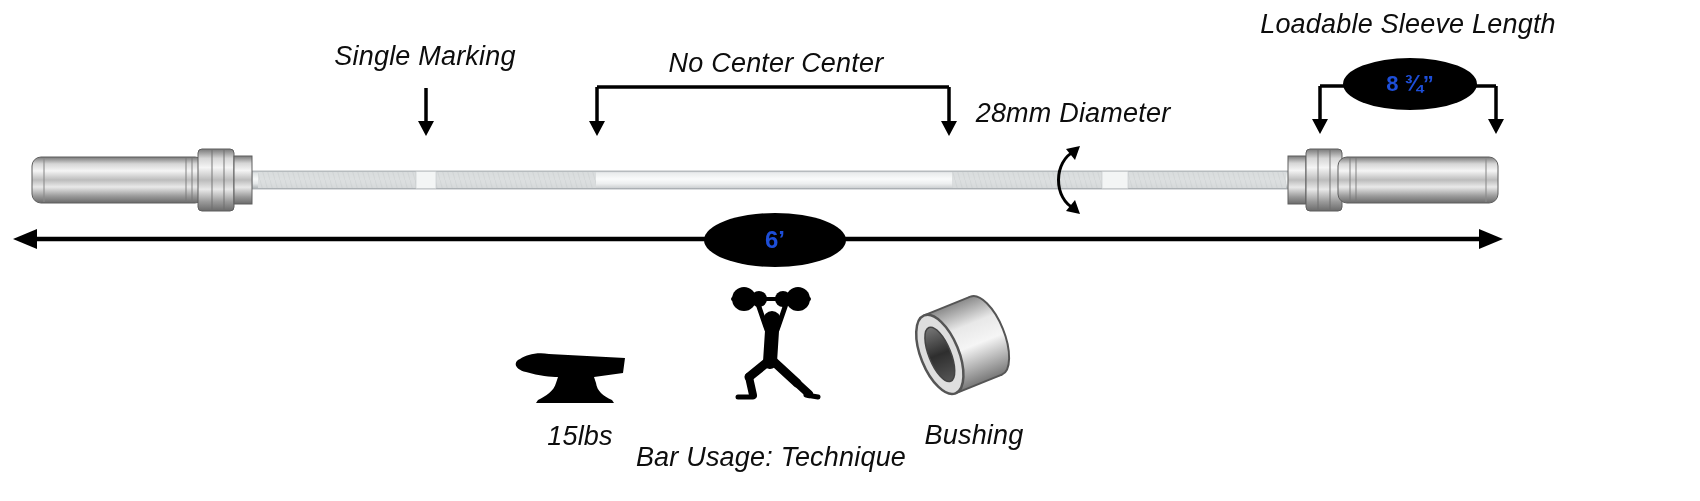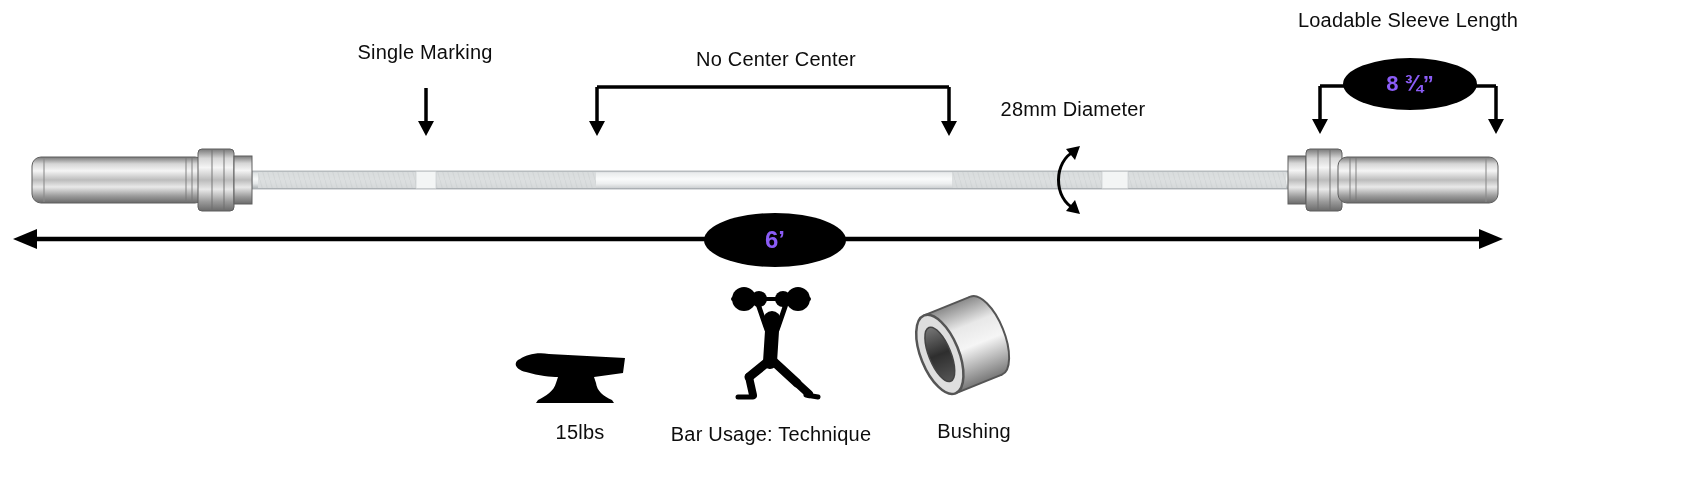--- a/index.html
+++ b/index.html
@@ -16,29 +16,30 @@
     font-family: "Liberation Sans", sans-serif;
   }
   .diagram-svg {
     position: absolute;
     left: 0;
     top: 0;
   }
   .label {
     position: absolute;
     transform: translateX(-50%);
-    font-size: 20px;
+    font-size: 27px;
     color: #0d0d0d;
     white-space: nowrap;
     letter-spacing: 0.2px;
+    font-style: italic;
   }
   .oval-text {
     position: absolute;
     transform: translate(-50%, -50%);
-    color: #8b5cf6;
+    color: #1d4ed8;
     font-weight: bold;
     white-space: nowrap;
   }
   .oval-text.bar-length { font-size: 24px; }
   .oval-text.sleeve-length { font-size: 22px; }
 </style>
 </head>
 <body>
 
 <div class="canvas">
@@ -195,17 +196,17 @@
   <div class="label" style="left:1073px; top:98px;">28mm Diameter</div>
 
   <div class="label" style="left:1408px; top:9px;">Loadable Sleeve Length</div>
 
   <div class="oval-text sleeve-length" style="left:1410px; top:84px;">8 ¾”</div>
 
   <div class="oval-text bar-length" style="left:775px; top:240px;">6’</div>
 
   <div class="label" style="left:580px; top:421px;">15lbs</div>
 
-  <div class="label" style="left:771px; top:423px;">Bar Usage: Technique</div>
+  <div class="label" style="left:771px; top:442px;">Bar Usage: Technique</div>
 
   <div class="label" style="left:962px; top:420px;margin-left:12px;">Bushing</div>
 
 </div>
 
 </body></html>

